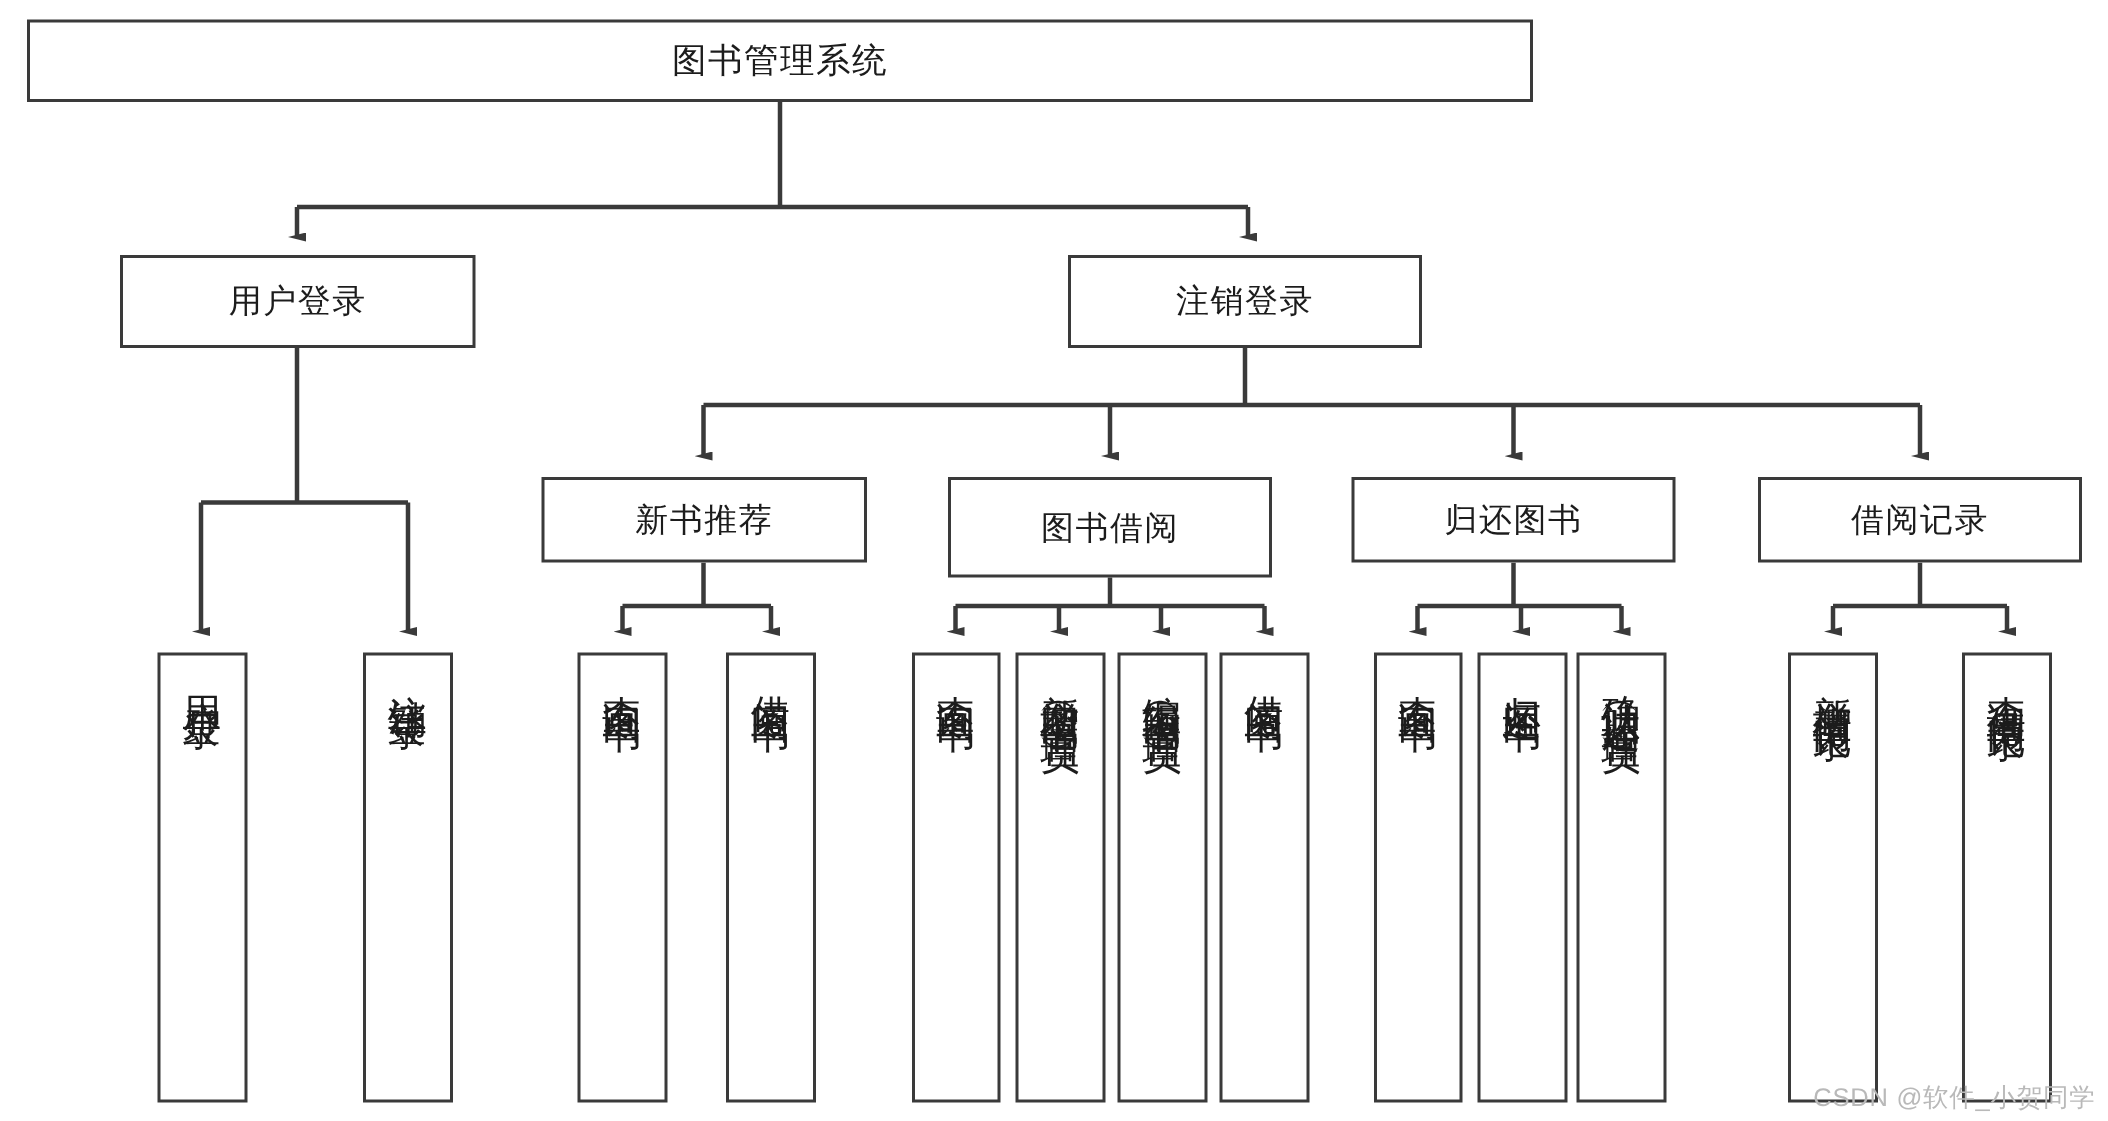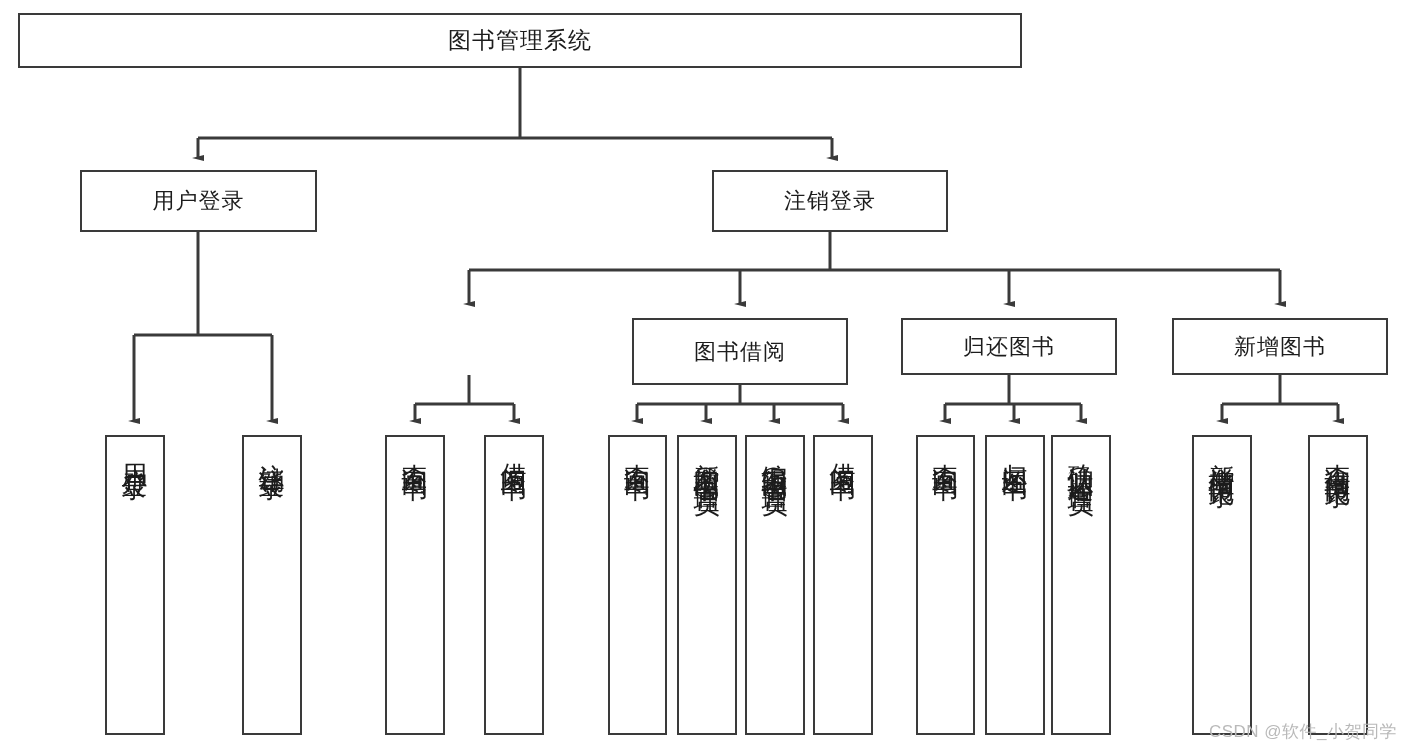--- a/index.html
+++ b/index.html
@@ -134,28 +134,31 @@
     <span class="node-label">图书管理系统</span>
   </div>
 
   <div class="node horiz" style="left:80px; top:170px; width:237px; height:62px;">
     <span class="node-label">用户登录</span>
   </div>
   <div class="node horiz" style="left:712px; top:170px; width:236px; height:62px;">
     <span class="node-label">注销登录</span>
   </div>
 
+  <div class="node horiz" style="left:361px; top:318px; width:217px; height:57px;">
+    <span class="node-label">新书推荐</span>
+  </div>
   <div class="node horiz" style="left:632px; top:318px; width:216px; height:67px;">
     <span class="node-label">图书借阅</span>
   </div>
   <div class="node horiz" style="left:901px; top:318px; width:216px; height:57px;">
     <span class="node-label">归还图书</span>
   </div>
   <div class="node horiz" style="left:1172px; top:318px; width:216px; height:57px;">
-    <span class="node-label">新增图书</span>
+    <span class="node-label">借阅记录</span>
   </div>
 
   <div class="node vert" style="left:105px; top:435px; width:60px; height:300px;">
     <span class="node-label">用户登录</span>
   </div>
   <div class="node vert" style="left:242px; top:435px; width:60px; height:300px;">
     <span class="node-label">注销登录</span>
   </div>
 
   <div class="node vert" style="left:385px; top:435px; width:60px; height:300px;">

